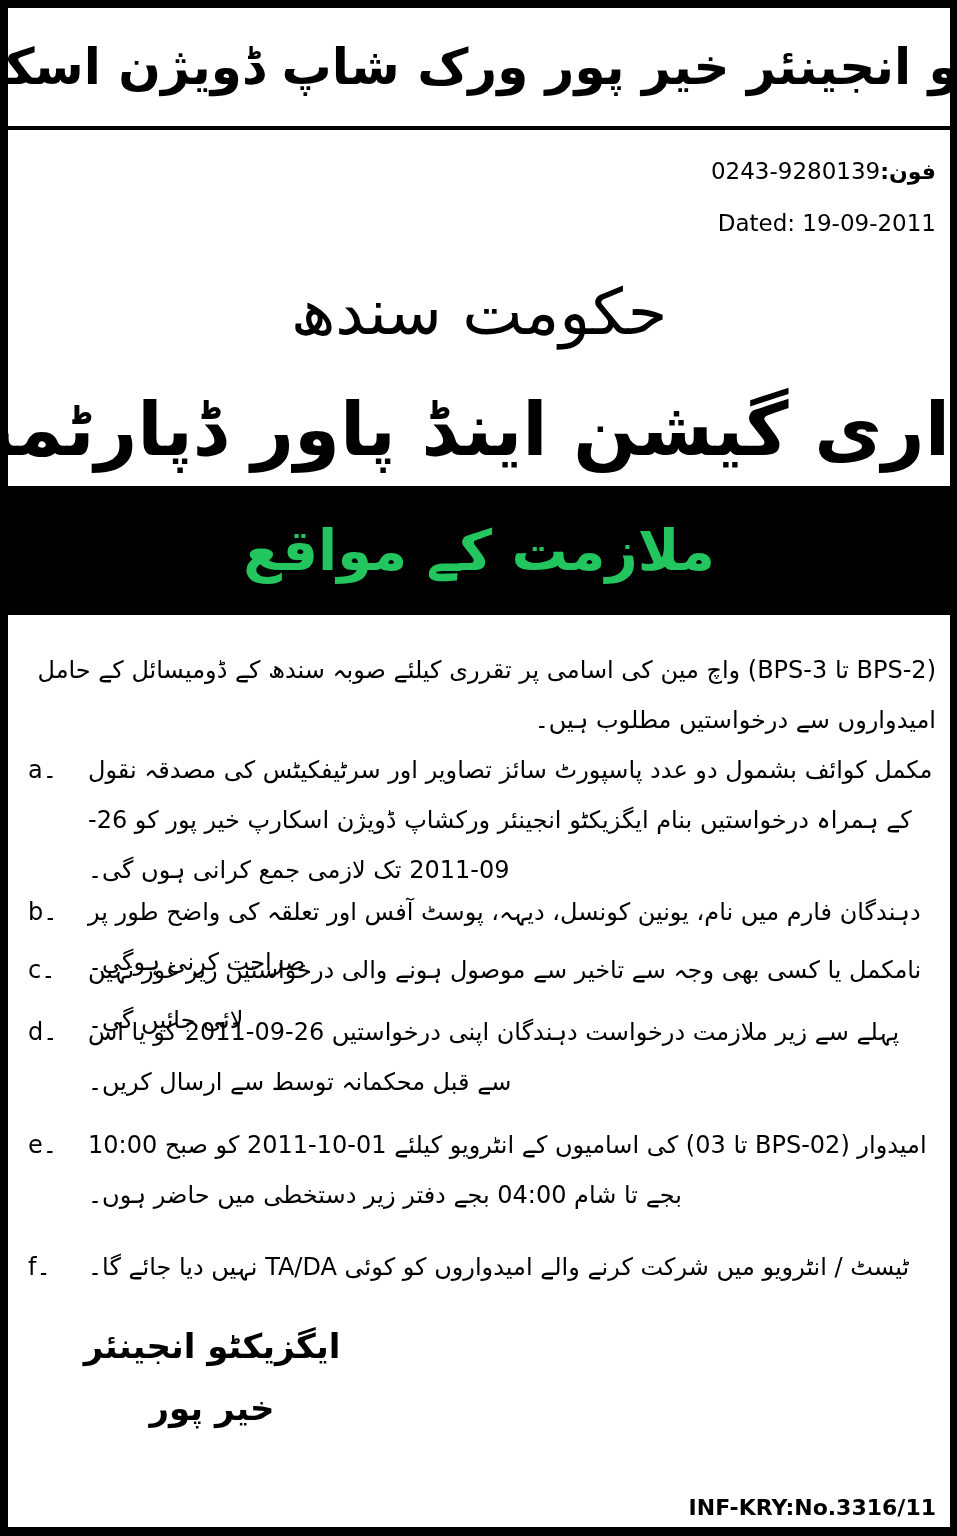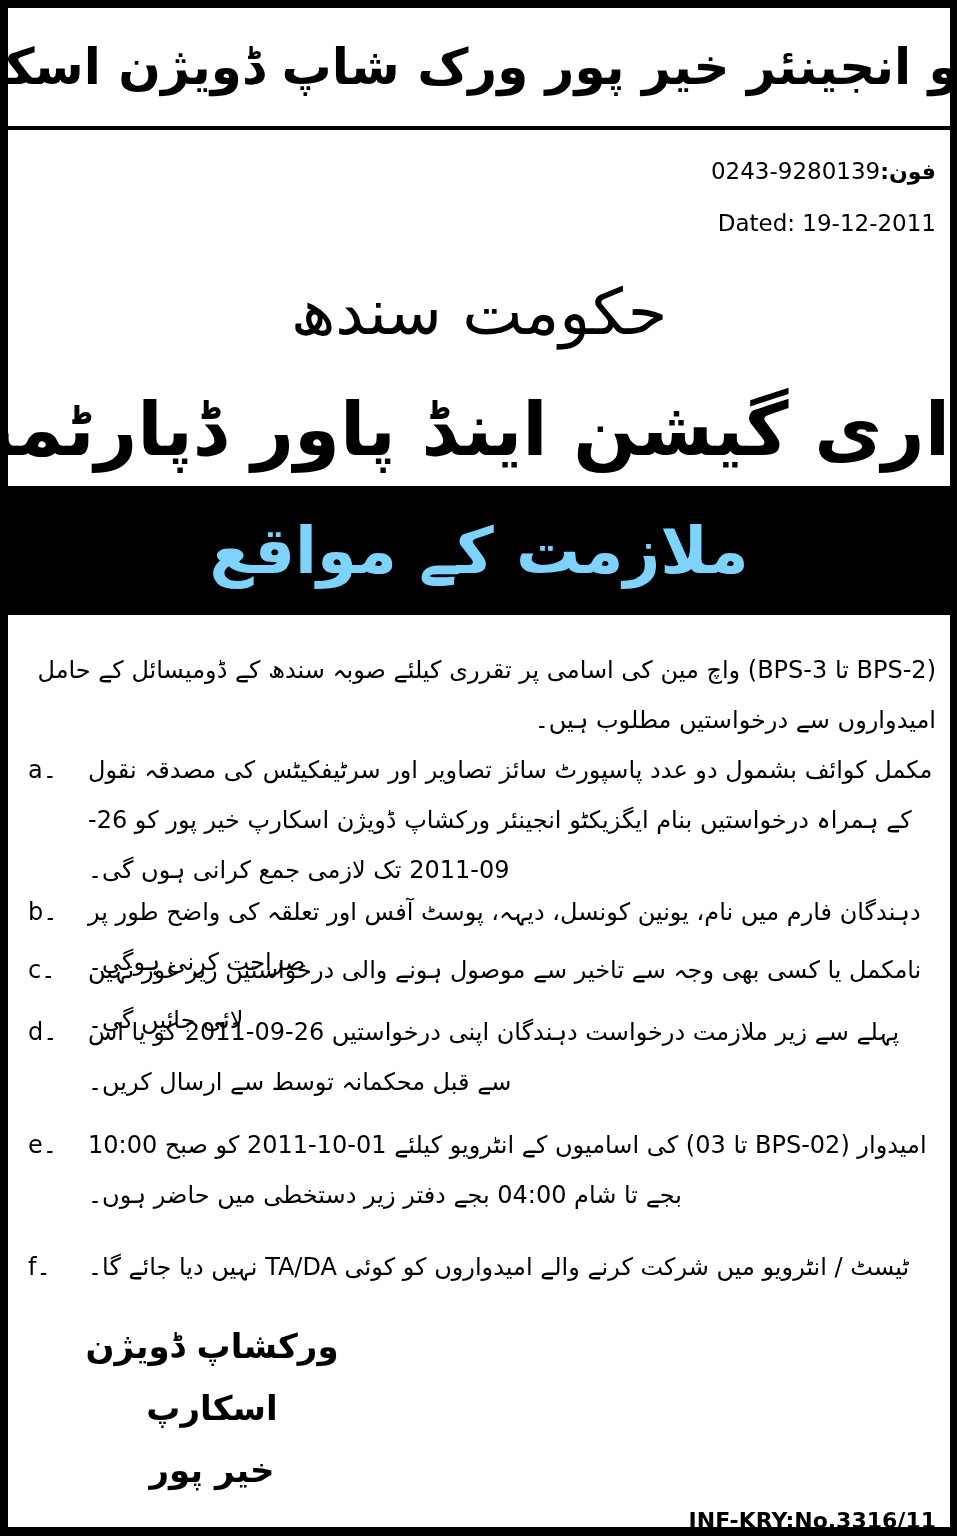--- a/index.html
+++ b/index.html
@@ -18,47 +18,47 @@
     .phone-label { font-weight: bold; font-size: 22px; }
     .ref-no { position: absolute; left: 12px; top: 80px; font-size: 23px; white-space: nowrap; }
     .dated { position: absolute; right: 14px; top: 80px; font-size: 23px; white-space: nowrap; }
     .gov-title { position: absolute; left: 0; width: 942px; text-align: center; top: 150px;
                  font-size: 64px; font-weight: normal; direction: rtl; white-space: nowrap; line-height: 1; }
     .dept-title { position: absolute; left: 0; width: 942px; text-align: center; top: 262px;
                   font-size: 74px; font-weight: bold; direction: rtl; white-space: nowrap; line-height: 1; letter-spacing: -1px; }
 
     .banner { position: absolute; left: 0; top: 478px; width: 942px; height: 129px; background: #000;
               display: flex; align-items: center; justify-content: center; }
-    .banner-text { color: #7dd3fc; font-size: 64px; font-weight: bold; direction: rtl; white-space: nowrap; }
+    .banner-text { color: #22c55e; font-size: 56px; font-weight: bold; direction: rtl; white-space: nowrap; }
 
     .body { position: absolute; left: 0; top: 607px; width: 942px; height: 912px; }
     .intro { position: absolute; right: 14px; left: 14px; top: 30px; direction: rtl; text-align: right;
              font-size: 24px; line-height: 50px; }
     .item { position: absolute; left: 14px; right: 14px; display: flex; direction: ltr; }
     .item-letter { width: 60px; font-size: 24px; line-height: 50px; flex: 0 0 auto; text-align: left; padding-left: 6px; }
     .item-text { flex: 1; direction: rtl; text-align: left; font-size: 24px; line-height: 50px; padding-right: 0; }
     .signature { position: absolute; left: 24px; top: 700px; width: 360px; text-align: center; direction: rtl;
                  font-size: 34px; font-weight: bold; line-height: 62px; }
-    .inf-no { position: absolute; right: 14px; top: 880px; font-size: 22px; font-weight: bold; white-space: nowrap; margin-top: 13px; }
+    .inf-no { position: absolute; right: 14px; top: 880px; font-size: 22px; font-weight: bold; white-space: nowrap; }
   </style>
 </head>
 <body>
 
 <div class="frame">
 
   <div class="header-band">
     <div class="header-title">دفتر ایگزیکٹو انجینئر خیر پور ورک شاپ ڈویژن اسکارپ خیر پور</div>
   </div>
   <div class="header-divider"></div>
 
   <div class="info">
     <div class="phone-row">
       <span>0243-9280139</span><span class="phone-label" style="direction: rtl; unicode-bidi: embed;">فون:</span>
     </div>
-    <div class="dated">Dated: 19-12-2011</div>
+    <div class="dated">Dated: 19-09-2011</div>
     <div class="gov-title">حکومت سندھ</div>
     <div class="dept-title">اری گیشن اینڈ پاور ڈپارٹمنٹ</div>
   </div>
 
   <div class="banner">
     <div class="banner-text">ملازمت کے مواقع</div>
   </div>
 
   <div class="body">
     <div class="intro">(BPS-2 تا BPS-3) واچ مین کی اسامی پر تقرری کیلئے صوبہ سندھ کے ڈومیسائل کے حامل امیدواروں سے درخواستیں مطلوب ہیں۔</div>
@@ -82,19 +82,19 @@
     <div class="item" style="top: 505px;">
       <span class="item-letter">e۔</span>
       <span class="item-text">امیدوار (BPS-02 تا 03) کی اسامیوں کے انٹرویو کیلئے 01-10-2011 کو صبح 10:00 بجے تا شام 04:00 بجے دفتر زیر دستخطی میں حاضر ہوں۔</span>
     </div>
     <div class="item" style="top: 627px;">
       <span class="item-letter">f۔</span>
       <span class="item-text">ٹیسٹ / انٹرویو میں شرکت کرنے والے امیدواروں کو کوئی TA/DA نہیں دیا جائے گا۔</span>
     </div>
 
     <div class="signature">
-      <div>ورکشاپ ڈویژن اسکارپ</div>
+      <div>ایگزیکٹو انجینئر</div>
       <div>خیر پور</div>
     </div>
 
     <div class="inf-no">INF-KRY:No.3316/11</div>
   </div>
 </div>
 
 </body></html>

